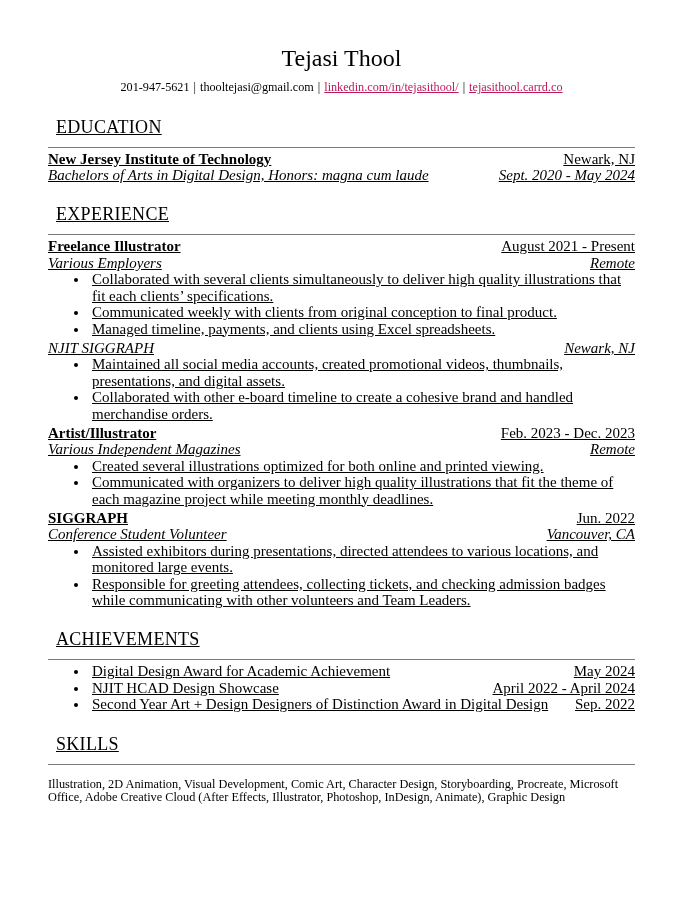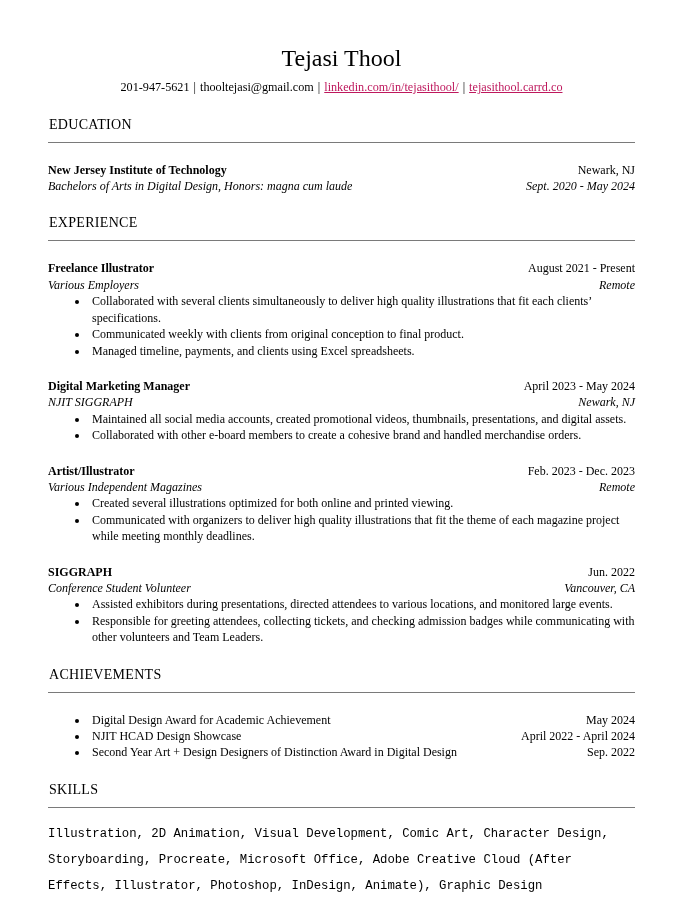--- a/index.html
+++ b/index.html
@@ -24,45 +24,46 @@
     margin-top: 7px;
     text-align: center;
     font-size: 12.2px;
     line-height: 1.3;
   }
   .contact .sep { margin: 0 4px; }
   .link { color: #be185d; text-decoration: underline; cursor: pointer; }
 
   .section { margin-top: 21px; }
   .section-heading {
-    margin: 1px;
-    font-size: 14px;
+    margin: 8px;
+    font-size: 18px;
     font-weight: 400;
     letter-spacing: 0.3px;
+    text-decoration: underline;
   }
   .rule {
     border: none;
     border-top: 1px solid #7a7a7a;
     margin: 9px 0 0 0;
   }
 
-  .entry { margin-top: 19px; font-size: 12px; line-height: 16.4px; }
+  .entry { margin-top: 3px; font-size: 15px; line-height: 16.4px; text-decoration: underline; }
   .row { display: flex; justify-content: space-between; align-items: baseline; }
   .row .left { flex: 1 1 auto; padding-right: 12px; }
   .row .right { flex: 0 0 auto; white-space: nowrap; text-align: right; }
   .title { font-weight: bold; }
   .sub { font-style: italic; }
 
   ul.bullets { margin: 0; padding: 0 0 0 41px; }
   ul.bullets li { padding-left: 3px; }
   ul.bullets li .bullet-row { display: flex; justify-content: space-between; align-items: baseline; }
   ul.bullets li .bullet-row .left { flex: 1 1 auto; padding-right: 12px; }
   ul.bullets li .bullet-row .right { flex: 0 0 auto; white-space: nowrap; }
 
-  .skills-text { margin-top: 13px; font-size: 12.3px; line-height: 26px; font-family: Liberation Mono, monospace; }
+  .skills-text { margin-top: 13px; font-size: 12.3px; line-height: 13px; }
 </style>
 </head>
 <body>
 
 <div class="page">
 
   <h1 class="name">Tejasi Thool</h1>
   <div class="contact">
     <span>201-947-5621</span><span class="sep">|</span><span>thooltejasi@gmail.com</span><span class="sep">|</span><span class="link">linkedin.com/in/tejasithool/</span><span class="sep">|</span><span class="link">tejasithool.carrd.co</span>
   </div>
@@ -97,30 +98,26 @@
       </div>
       <ul class="bullets">
         <li>Collaborated with several clients simultaneously to deliver high quality illustrations that fit each clients’ specifications.</li>
         <li>Communicated weekly with clients from original conception to final product.</li>
         <li>Managed timeline, payments, and clients using Excel spreadsheets.</li>
       </ul>
     </div>
 
     <div class="entry">
       <div class="row">
-        <span class="left title">Digital Marketing Manager</span>
-        <span class="right">April 2023 - May 2024</span>
-      </div>
-      <div class="row">
         <span class="left sub">NJIT SIGGRAPH</span>
         <span class="right sub">Newark, NJ</span>
       </div>
       <ul class="bullets">
         <li>Maintained all social media accounts, created promotional videos, thumbnails, presentations, and digital assets.</li>
-        <li>Collaborated with other e-board members to create a cohesive brand and handled merchandise orders.</li>
+        <li>Collaborated with other e-board timeline to create a cohesive brand and handled merchandise orders.</li>
       </ul>
     </div>
 
     <div class="entry">
       <div class="row">
         <span class="left title">Artist/Illustrator</span>
         <span class="right">Feb. 2023 - Dec. 2023</span>
       </div>
       <div class="row">
         <span class="left sub">Various Independent Magazines</span>

